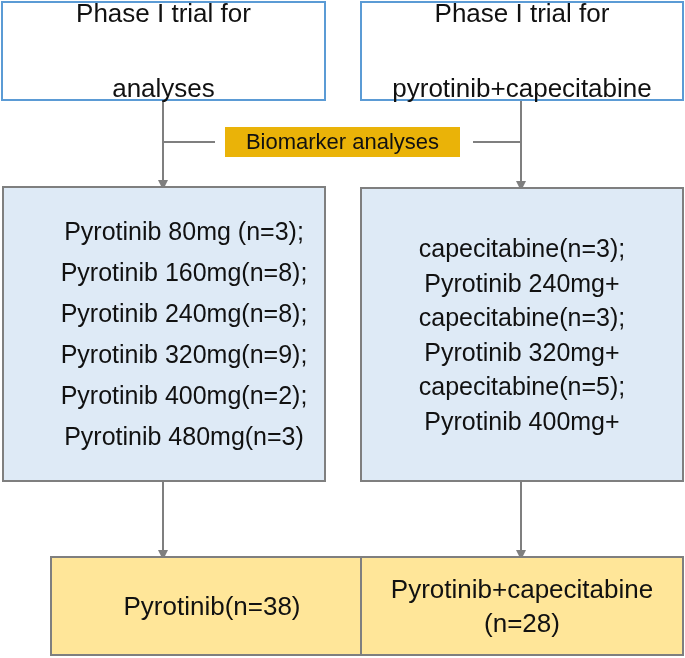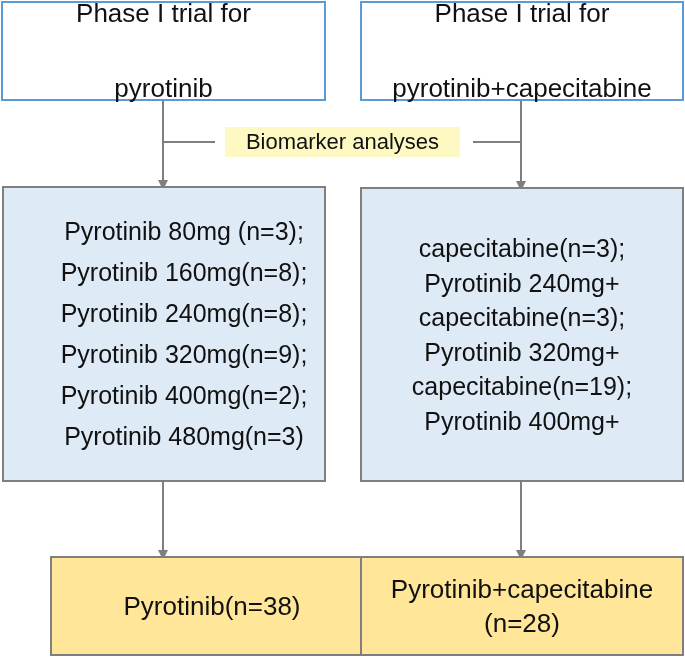--- a/index.html
+++ b/index.html
@@ -13,21 +13,21 @@
     #top-left  { left: 1px;   top: 1px;   width: 325px; height: 100px; }
     #top-right { left: 360px; top: 1px;   width: 324px; height: 100px; }
     #mid-left  { left: 2px;   top: 186px; width: 324px; height: 296px; }
     #mid-right { left: 360px; top: 187px; width: 324px; height: 295px; }
     #bot-left  { left: 2px;   top: 556px; width: 324px; height: 100px; margin-left: 48px; }
     #bot-right { left: 360px; top: 556px; width: 324px; height: 100px; }
     #mid-left .line { line-height: 41px; margin-left: 40px; }
     #mid-right .line { line-height: 34.5px; }
     svg.connectors { position: absolute; left: 0; top: 0; width: 685px; height: 658px; pointer-events: none; }
     .label { position: absolute; top: 127px; left: 225px; width: 235px; text-align: center;
-             font-size: 22px; line-height: 30px; background: #fef9c3; }
+             font-size: 22px; line-height: 30px; background: #eab308; }
   </style>
 </head>
 <body>
 
 <svg class="connectors" viewBox="0 0 685 658">
   <defs>
     <marker id="arrow" markerWidth="10" markerHeight="10" refX="5" refY="5" orient="auto" markerUnits="userSpaceOnUse">
       <path d="M0,0 L10,5 L0,10 z" fill="#7f7f7f"></path>
     </marker>
   </defs>
@@ -36,21 +36,21 @@
   <line x1="163" y1="142" x2="215" y2="142" stroke="#7f7f7f" stroke-width="2"></line>
   <line x1="473" y1="142" x2="521" y2="142" stroke="#7f7f7f" stroke-width="2"></line>
   <line x1="163" y1="482" x2="163" y2="555" stroke="#7f7f7f" stroke-width="2" marker-end="url(#arrow)"></line>
   <line x1="521" y1="482" x2="521" y2="555" stroke="#7f7f7f" stroke-width="2" marker-end="url(#arrow)"></line>
 </svg>
 
 <div class="label">Biomarker analyses</div>
 
 <div class="box top" id="top-left">
   <div class="line">Phase I trial for</div>
-  <div class="line">pyrotinib</div>
+  <div class="line">analyses</div>
 </div>
 
 <div class="box top" id="top-right">
   <div class="line">Phase I trial for</div>
   <div class="line">pyrotinib+capecitabine</div>
 </div>
 
 <div class="box mid" id="mid-left">
   <div class="line">Pyrotinib 80mg (n=3);</div>
   <div class="line">Pyrotinib 160mg(n=8);</div>
@@ -58,21 +58,21 @@
   <div class="line">Pyrotinib 320mg(n=9);</div>
   <div class="line">Pyrotinib 400mg(n=2);</div>
   <div class="line">Pyrotinib 480mg(n=3)</div>
 </div>
 
 <div class="box mid" id="mid-right">
   <div class="line">capecitabine(n=3);</div>
   <div class="line">Pyrotinib 240mg+</div>
   <div class="line">capecitabine(n=3);</div>
   <div class="line">Pyrotinib 320mg+</div>
-  <div class="line">capecitabine(n=19);</div>
+  <div class="line">capecitabine(n=5);</div>
   <div class="line">Pyrotinib 400mg+</div>
 </div>
 
 <div class="box bot" id="bot-left">
   <div class="line">Pyrotinib(n=38)</div>
 </div>
 
 <div class="box bot" id="bot-right">
   <div class="line">Pyrotinib+capecitabine</div>
   <div class="line">(n=28)</div>

